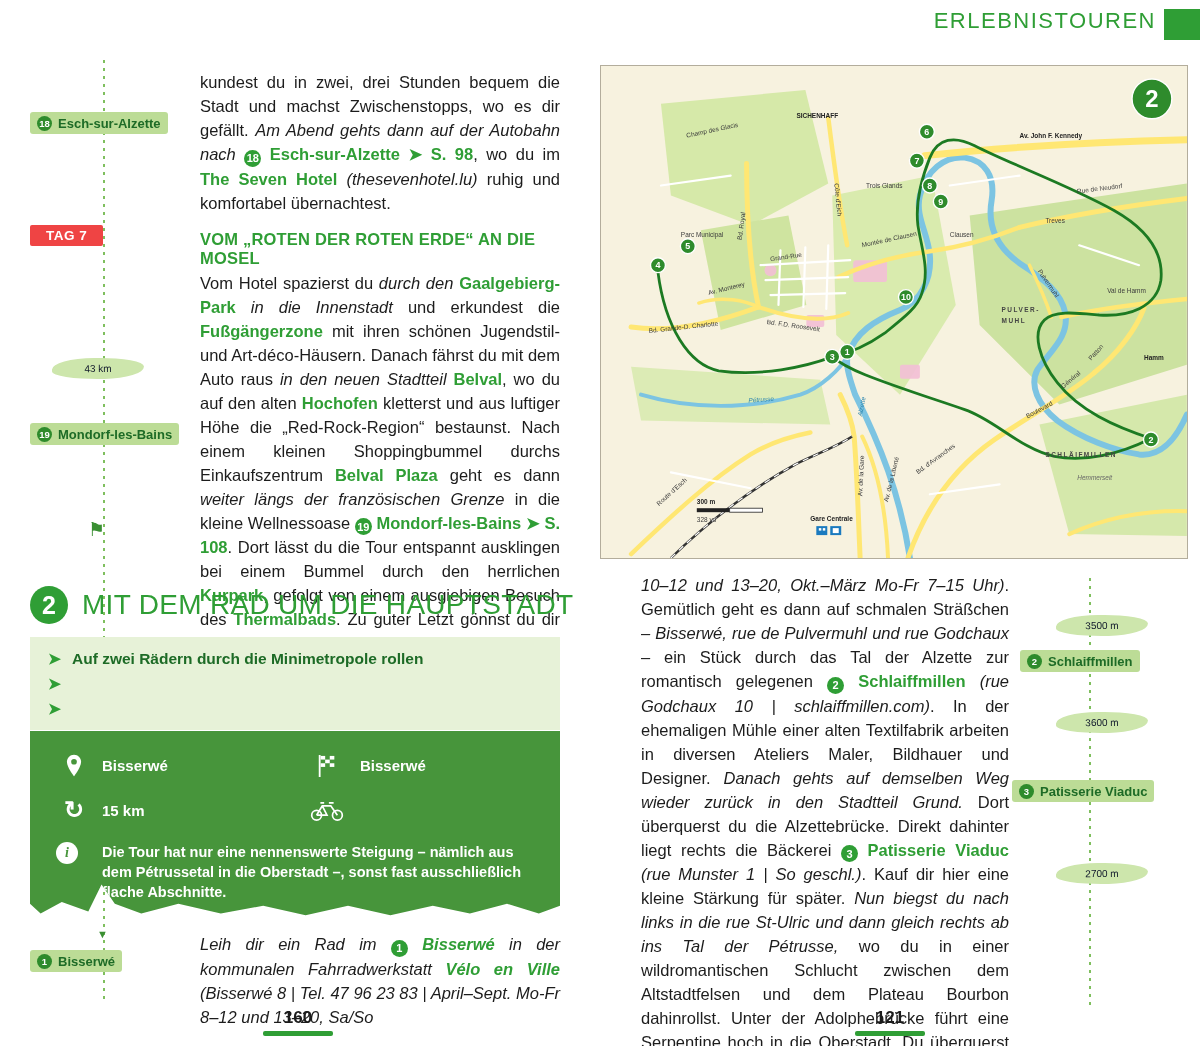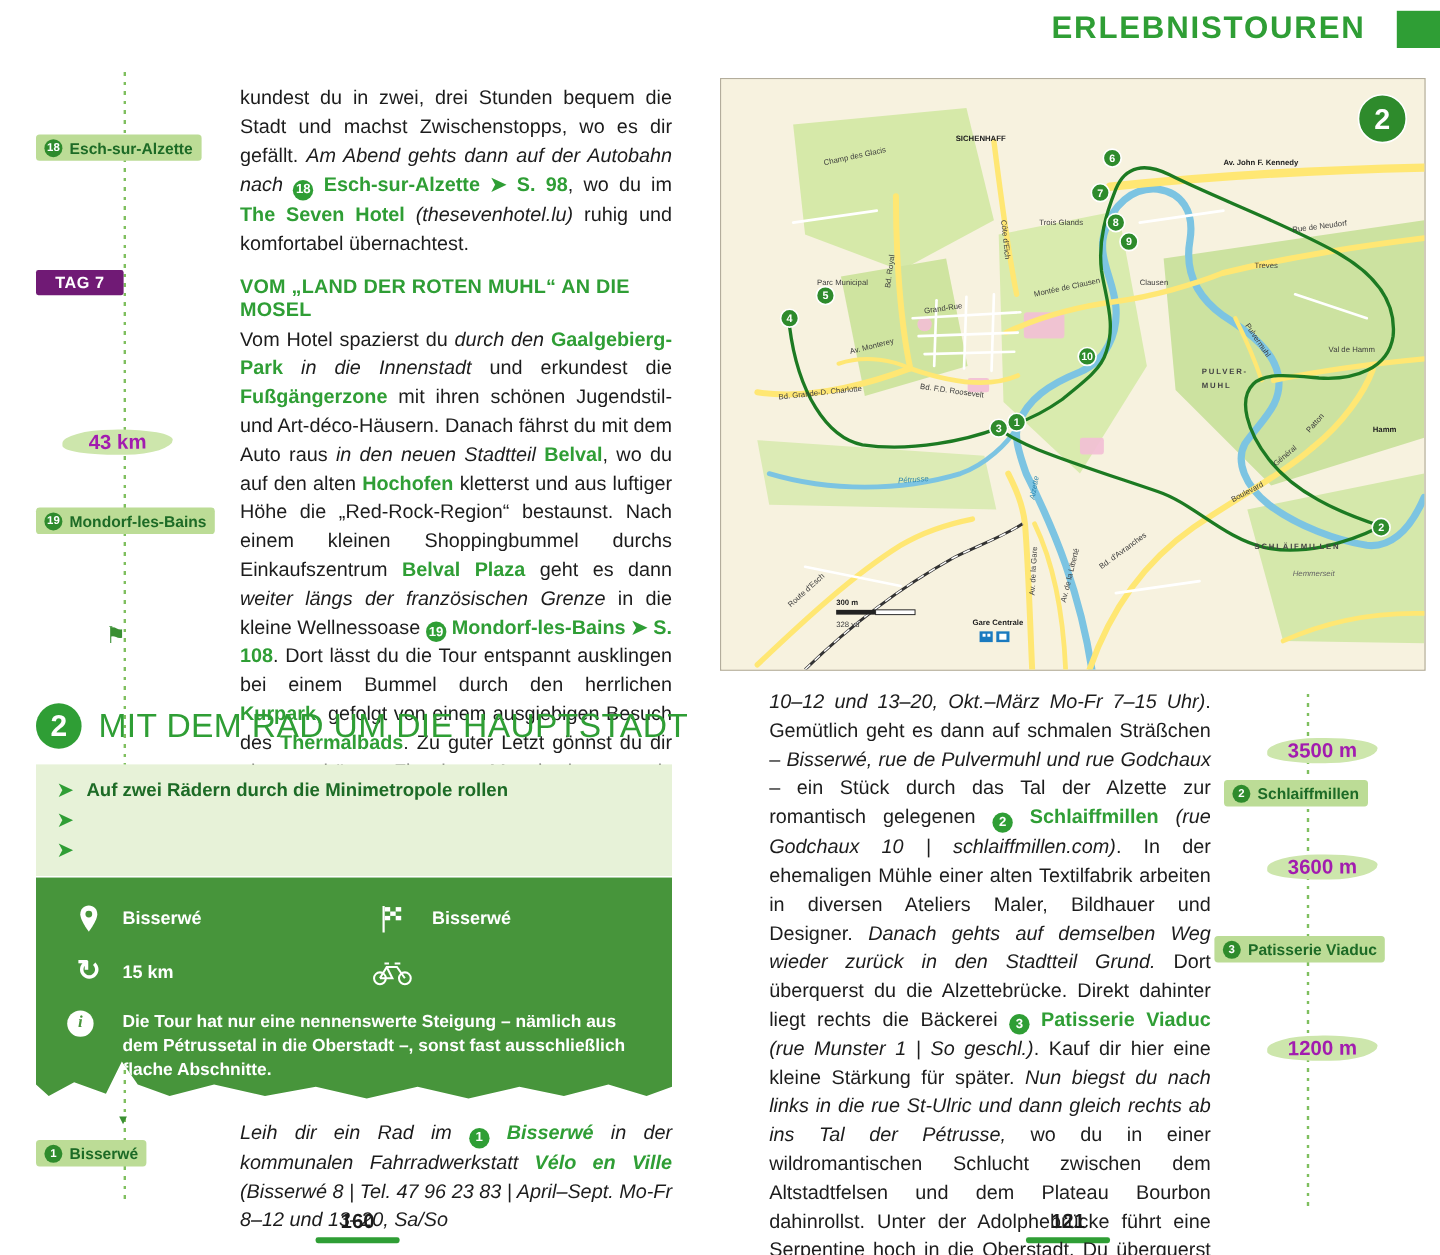--- a/index.html
+++ b/index.html
@@ -1,27 +1,27 @@
 <!DOCTYPE html>
 <html><head>
 <meta charset="utf-8">
 <style>
 *{margin:0;padding:0;box-sizing:border-box}
 html,body{width:1200px;height:1046px}
 body{position:relative;background:#fff;font-family:"Liberation Sans",sans-serif;color:#1c1c1c;overflow:hidden}
 
-.header-title{position:absolute;top:8px;right:62px;font-size:26px;font-weight:bold;color:#2f9e35;letter-spacing:1.5px}
+.header-title{position:absolute;top:8px;right:44px;font-size:22px;font-weight:normal;color:#2f9e35;letter-spacing:1.5px}
 .header-block{position:absolute;top:9px;right:0;width:36px;height:31px;background:#2f9e35}
 
 .dotline{position:absolute;width:2px;background-image:repeating-linear-gradient(to bottom,#7fbf5e 0 3px,transparent 3px 8px)}
 .m-label{position:absolute;height:22px;background:#bcdc96;border-radius:3px;display:flex;align-items:center;gap:6px;padding:0 7px;z-index:2}
 .m-badge{width:15px;height:15px;border-radius:50%;background:#2e8b2c;color:#fff;font-size:9.5px;font-weight:bold;display:flex;align-items:center;justify-content:center;flex:0 0 auto}
 .m-text{font-size:13px;font-weight:bold;color:#1d6b26;white-space:nowrap}
-.tag-label{position:absolute;background:#701a75;color:#fff;font-weight:bold;font-size:13.5px;padding:3px 16px;border-radius:2px;letter-spacing:.5px;z-index:2}
-.brush{position:absolute;height:21px;background:#cde6ac;color:#a21caf;font-weight:bold;font-size:17px;display:flex;align-items:center;justify-content:center;border-radius:48% 52% 45% 55%/55% 45% 60% 40%;transform:rotate(-.6deg);z-index:2}
+.tag-label{position:absolute;background:#ef4444;color:#fff;font-weight:bold;font-size:13.5px;padding:3px 16px;border-radius:2px;letter-spacing:.5px;z-index:2}
+.brush{position:absolute;height:21px;background:#cde6ac;color:#0f172a;font-weight:normal;font-size:10px;display:flex;align-items:center;justify-content:center;border-radius:48% 52% 45% 55%/55% 45% 60% 40%;transform:rotate(-.6deg);z-index:2}
 .glyph{position:absolute;color:#3a8f33;z-index:2}
 .flag{font-size:19px}
 .tri{font-size:11px}
 
 .col{position:absolute}
 .body-p{font-size:16.5px;line-height:24px;text-align:justify;overflow-wrap:break-word}
 .s-i{font-style:italic}
 .s-g{color:#2f9e35;font-weight:bold}
 .s-gi{color:#2f9e35;font-weight:bold;font-style:italic}
 .ibadge{display:inline-flex;width:17px;height:17px;border-radius:50%;background:#2f9e35;color:#fff;font-size:11px;font-weight:bold;align-items:center;justify-content:center;vertical-align:-2px;font-style:normal}
@@ -78,21 +78,21 @@
   <span class="m-badge">19</span>
   <span class="m-text">Mondorf-les-Bains</span>
 </div>
 <div class="m-label" style="left:30px;top:950px">
   <span class="m-badge">1</span>
   <span class="m-text">Bisserwé</span>
 </div>
 
 <div class="col" style="left:200px;top:70px;width:360px">
   <p class="body-p"><span>kundest du in zwei, drei Stunden bequem die Stadt und machst Zwischenstopps, wo es dir gefällt. </span><span class="s-i">Am Abend gehts dann auf der Autobahn nach </span><span class="ibadge">18</span><span class="s-g"> Esch-sur-Alzette ➤ S. 98</span><span>, wo du im </span><span class="s-g">The Seven Hotel</span><span class="s-i"> (thesevenhotel.lu)</span><span> ruhig und komfortabel übernachtest.</span></p>
-  <h3 class="sub-head">VOM „LAND DER ROTEN MUHL“ AN DIE MOSEL</h3>
+  <h3 class="sub-head">VOM „ROTEN DER ROTEN ERDE“ AN DIE MOSEL</h3>
   <p class="body-p"><span>Vom Hotel spazierst du </span><span class="s-i">durch den </span><span class="s-g">Gaalgebierg-Park</span><span class="s-i"> in die Innenstadt</span><span> und erkundest die </span><span class="s-g">Fußgängerzone</span><span> mit ihren schönen Jugendstil- und Art-déco-Häusern. Danach fährst du mit dem Auto raus </span><span class="s-i">in den neuen Stadtteil </span><span class="s-g">Belval</span><span>, wo du auf den alten </span><span class="s-g">Hochofen</span><span> kletterst und aus luftiger Höhe die „Red-Rock-Region“ bestaunst. Nach einem kleinen Shoppingbummel durchs Einkaufszentrum </span><span class="s-g">Belval Plaza</span><span> geht es dann </span><span class="s-i">weiter längs der französischen Grenze</span><span> in die kleine Wellnessoase </span><span class="ibadge">19</span><span> </span><span class="s-g">Mondorf-les-Bains ➤ S. 108</span><span>. Dort lässt du die Tour entspannt ausklingen bei einem Bummel durch den herrlichen </span><span class="s-g">Kurpark</span><span>, gefolgt von einem ausgiebigen Besuch des </span><span class="s-g">Thermalbads</span><span>. Zu guter Letzt gönnst du dir eine schöne Flasche Moselwein – als Menübegleitung im feinen Restaurant </span><span class="s-g">De Jangeli</span><span>. </span><span class="s-i">Santé et bon appétit!</span></p>
 </div>
 
 <div class="tour-head" style="left:30px;top:586px">
   <span class="tour-num">2</span>
   <span class="tour-title">MIT DEM RAD UM DIE HAUPTSTADT</span>
 </div>
 
 <ul class="bullets" style="left:30px;top:637px;width:530px">
   <li>
@@ -322,13 +322,13 @@
 <div class="brush" style="left:1056px;top:615px;width:92px">3500 m</div>
 <div class="m-label" style="left:1020px;top:650px">
   <span class="m-badge">2</span>
   <span class="m-text">Schlaiffmillen</span>
 </div>
 <div class="brush" style="left:1056px;top:712px;width:92px">3600 m</div>
 <div class="m-label" style="left:1012px;top:780px">
   <span class="m-badge">3</span>
   <span class="m-text">Patisserie Viaduc</span>
 </div>
-<div class="brush" style="left:1056px;top:863px;width:92px">1200 m</div>
+<div class="brush" style="left:1056px;top:863px;width:92px">2700 m</div>
 
 </body></html>

